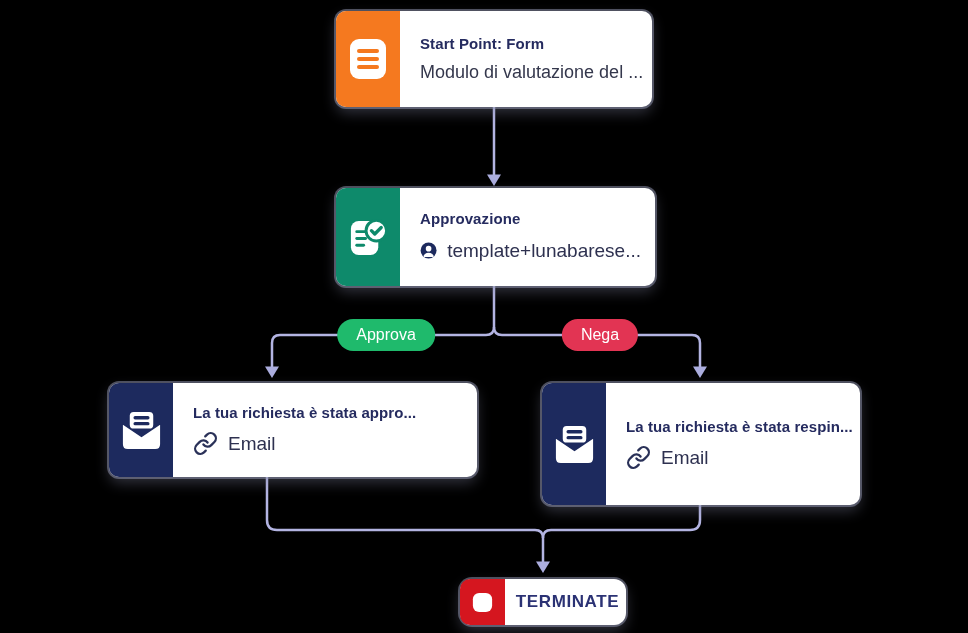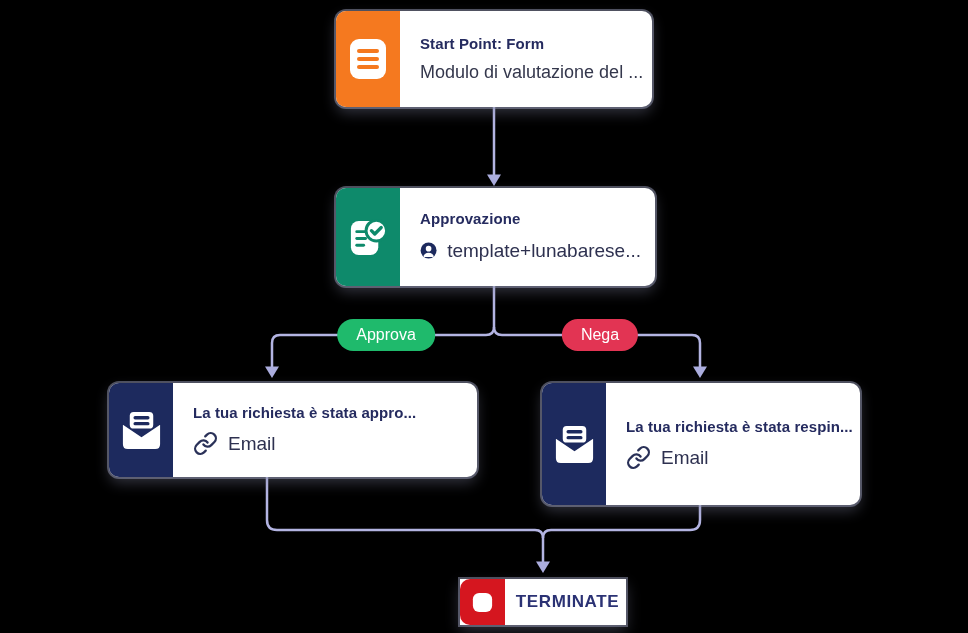--- a/index.html
+++ b/index.html
@@ -62,21 +62,21 @@
     gap: 10px;
     font-size: 19px;
     color: #2E3150;
   }
   .node-start   { left: 336px; top: 11px;  width: 316px; height: 96px; }
   .node-approval{ left: 336px; top: 188px; width: 319px; height: 98px; }
   .node-email-l { left: 109px; top: 383px; width: 368px; height: 94px; }
   .node-email-r { left: 542px; top: 383px; width: 318px; height: 122px; }
   .node-terminate {
     left: 460px; top: 579px; width: 166px; height: 46px;
-    border-radius: 0;
+    border-radius: 12px;
   }
   .node-terminate .section {
     flex: 0 0 45px;
   }
   .node-terminate .content {
     padding: 0 10px 0 14px;
     align-items: center;
     flex-direction: row;
     justify-content: center;
   }

